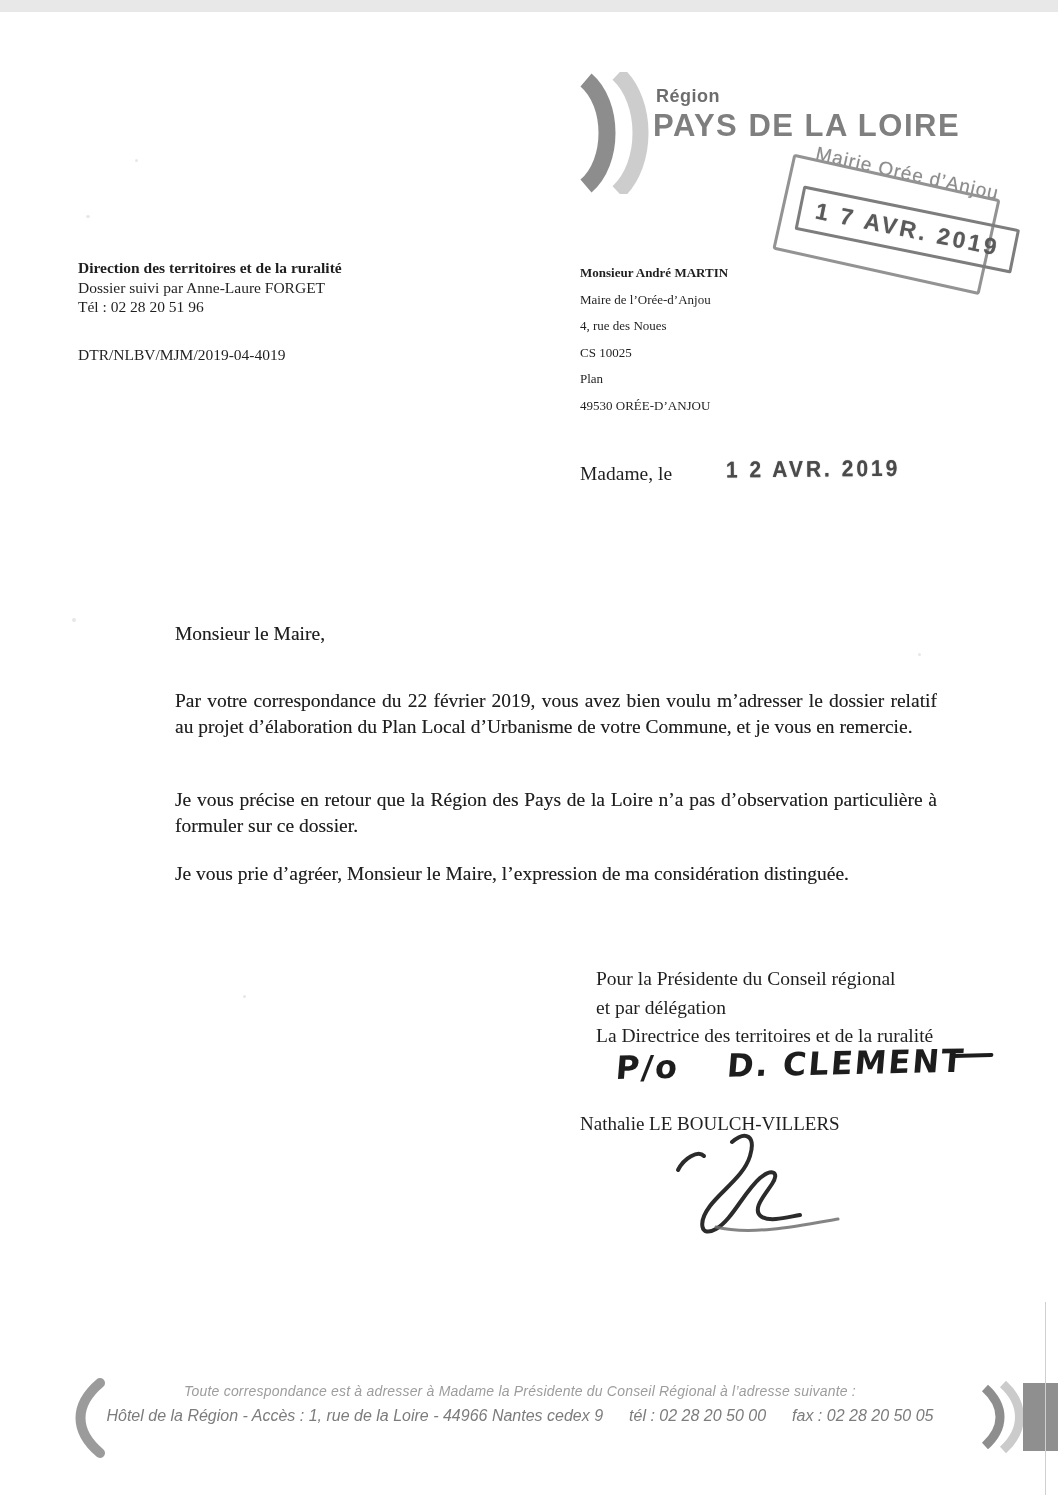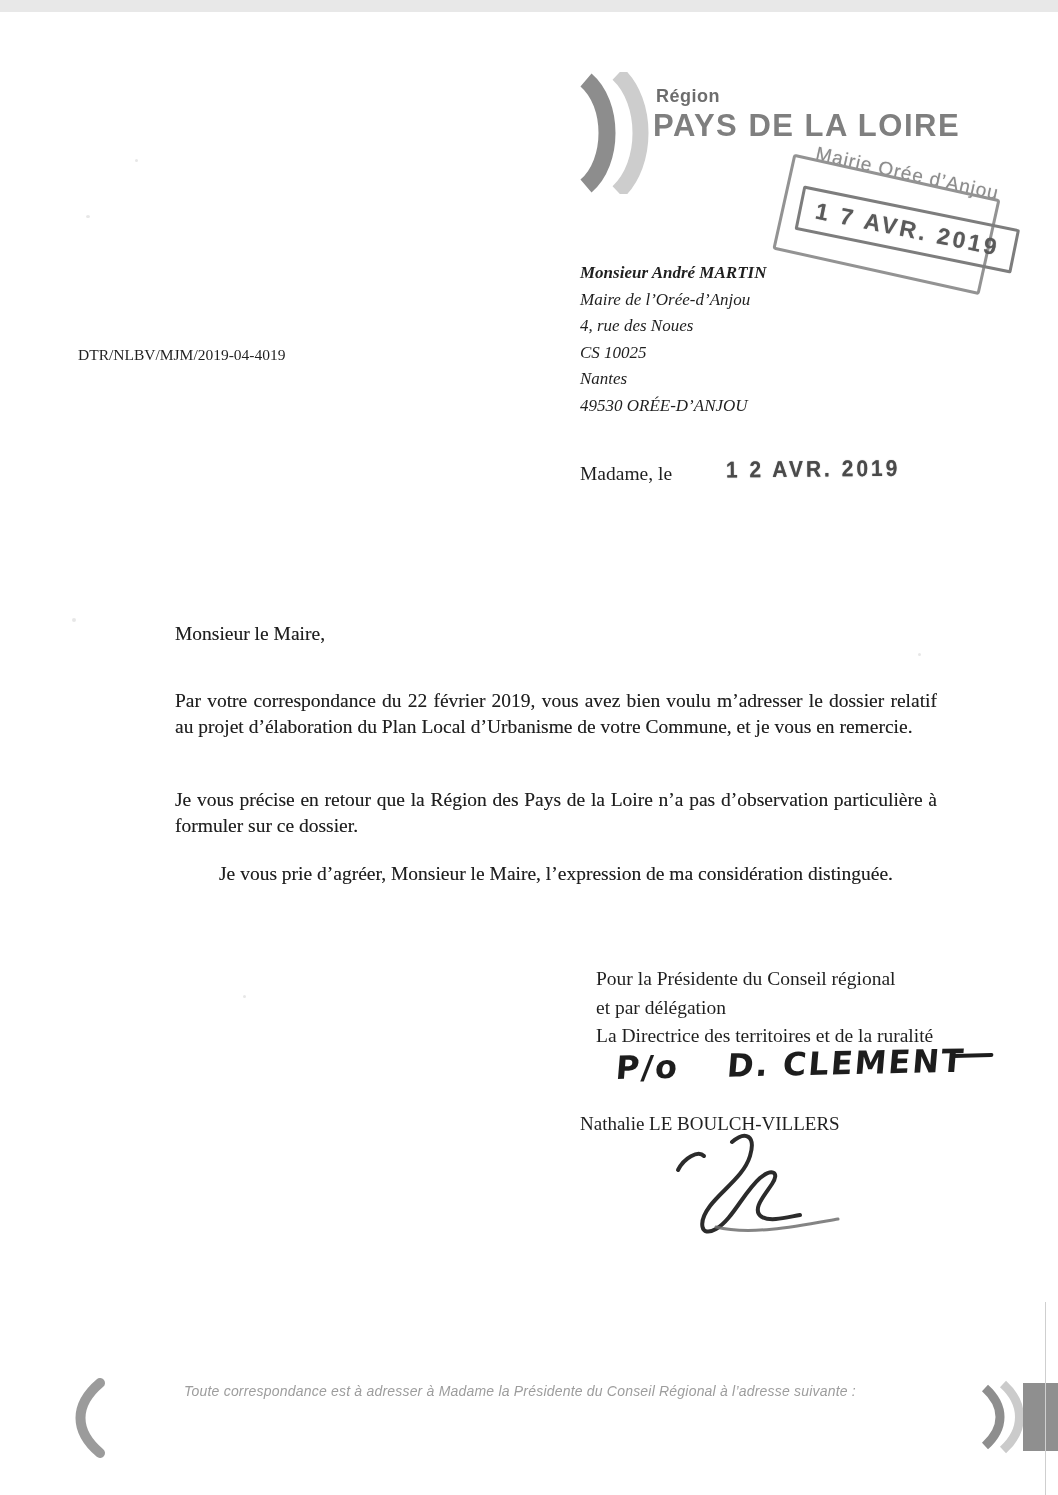--- a/index.html
+++ b/index.html
@@ -46,38 +46,38 @@
     padding:6px 14px;white-space:nowrap;
     font-weight:700;font-size:23px;color:#5a5a5a;letter-spacing:3px;
     text-shadow:0 0 1px rgba(90,90,90,.6);
     transform:rotate(-1deg);
   }
   
   .sender{position:absolute;left:78px;top:246px;font-size:15.5px;line-height:19.5px;}
   .sender .b{font-weight:700;}
   .reference{position:absolute;left:78px;top:334px;font-size:15.5px;}
   
-  .recipient{position:absolute;left:580px;top:248px;font-size:17px;line-height:26.5px;font-style:italic;}
+  .recipient{position:absolute;left:580px;top:248px;font-size:13px;line-height:26.5px;}
   .recipient .b{font-weight:700;}
   
   .place{position:absolute;left:580px;top:451px;font-size:19.5px;}
   .date-stamp{
     position:absolute;left:726px;top:445px;
     font-family:"Liberation Sans","DejaVu Sans",sans-serif;
     font-weight:700;font-size:21px;color:#4a4a4a;letter-spacing:3px;
     transform:scaleY(1.08) rotate(-.5deg);
     text-shadow:0 0 1px rgba(80,80,80,.65);white-space:nowrap;
   }
   
   .body-text{position:absolute;left:175px;width:762px;font-size:19.5px;line-height:26.5px;
     text-shadow:0 0 .5px rgba(40,40,40,.5);}
   .salutation{top:609px;}
   .para-1{top:656px;text-align:justify;}
   .para-2{top:755px;text-align:justify;}
-  .para-3{top:829px;text-align:center;}
+  .para-3{top:829px;}
   
   .sig-block{position:absolute;left:596px;top:953px;font-size:19.5px;line-height:28.5px;}
   .handwritten{
     position:absolute;left:616px;top:1033px;
     font-family:"DejaVu Sans",sans-serif;font-weight:700;font-size:32px;color:#1d1d1d;
     letter-spacing:2px;white-space:nowrap;
     transform:rotate(-1.2deg) skewX(-6deg);
   }
   .handwritten .gap{display:inline-block;width:48px;}
   .handwritten .bar{display:inline-block;width:42px;height:4px;background:#1d1d1d;
@@ -107,28 +107,33 @@
   <div class="logo-region">Région</div>
   <div class="logo-name">PAYS DE LA LOIRE</div>
 
   <div class="stamp">
     <div class="stamp-label">Mairie Orée d’Anjou</div>
     <div class="stamp-outer">
       <div class="stamp-inner">1 7 AVR. 2019</div>
     </div>
   </div>
 
+  <div class="sender">
+    <div class="b">Direction des territoires et de la ruralité</div>
+    <div>Dossier suivi par Anne-Laure FORGET</div>
+    <div>Tél : 02 28 20 51 96</div>
+  </div>
   <div class="reference">DTR/NLBV/MJM/2019-04-4019</div>
 
   <div class="recipient">
     <div class="b">Monsieur André MARTIN</div>
     <div>Maire de l’Orée-d’Anjou</div>
     <div>4, rue des Noues</div>
     <div>CS 10025</div>
-    <div>Nantes</div>
+    <div>Plan</div>
     <div>49530 ORÉE-D’ANJOU</div>
   </div>
 
   <div class="place">Madame, le</div>
   <div class="date-stamp">1 2 AVR. 2019</div>
 
   <div class="body-text salutation">Monsieur le Maire,</div>
   <p class="body-text para-1">Par votre correspondance du 22 février 2019, vous avez bien voulu m’adresser le dossier relatif au projet d’élaboration du Plan Local d’Urbanisme de votre Commune, et je vous en remercie.</p>
   <p class="body-text para-2">Je vous précise en retour que la Région des Pays de la Loire n’a pas d’observation particulière à formuler sur ce dossier.</p>
   <p class="body-text para-3">Je vous prie d’agréer, Monsieur le Maire, l’expression de ma considération distinguée.</p>
@@ -147,20 +152,23 @@
 
   <svg class="scribble" width="200" height="108" viewBox="0 0 200 108">
     <path d="M 26,42 C 32,30 46,22 52,28" fill="none" stroke="#2b2b2b" stroke-width="4" stroke-linecap="round"></path>
     <path d="M 80,14 C 94,2 104,8 98,28 C 92,48 70,62 58,78 C 46,94 48,110 64,101
              C 80,92 92,64 108,50 C 120,40 128,44 120,56 C 112,68 99,82 110,89
              C 119,94 136,89 148,87" fill="none" stroke="#2b2b2b" stroke-width="4" stroke-linecap="round" stroke-linejoin="round"></path>
     <path d="M 64,99 C 100,108 152,97 186,91" fill="none" stroke="#6f6f6f" stroke-width="3" stroke-linecap="round" opacity=".85"></path>
   </svg>
 
   <div class="footer footer-notice">Toute correspondance est à adresser à Madame la Présidente du Conseil Régional à l’adresse suivante :</div>
+  <div class="footer footer-address">
+    <span>Hôtel de la Région - Accès : 1, rue de la Loire - 44966 Nantes cedex 9</span><span class="seg">tél : 02 28 20 50 00</span><span class="seg">fax : 02 28 20 50 05</span>
+  </div>
 
   <svg class="corner-mark" style="left:66px;top:1366px" width="44" height="80" viewBox="0 0 44 80">
     <path d="M 34,5 C 8,27 8,53 34,75" fill="none" stroke="#9b9b9b" stroke-width="10" stroke-linecap="round"></path>
   </svg>
   <svg class="corner-mark" style="left:975px;top:1366px" width="83" height="78" viewBox="0 0 83 78">
     <path d="M 10,10 C 30,28 30,50 10,68" fill="none" stroke="#8e8e8e" stroke-width="9"></path>
     <path d="M 28,6 C 50,26 50,52 28,72" fill="none" stroke="#cbcbcb" stroke-width="9"></path>
     <rect x="48" y="5" width="35" height="68" fill="#8f8f8f"></rect>
   </svg>
 

